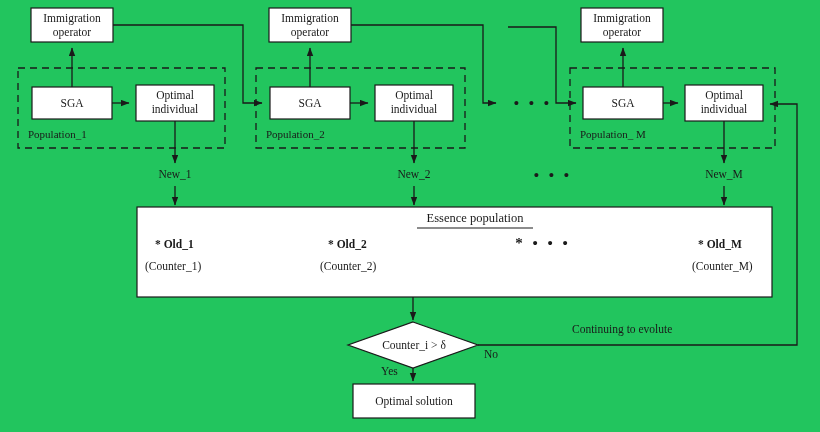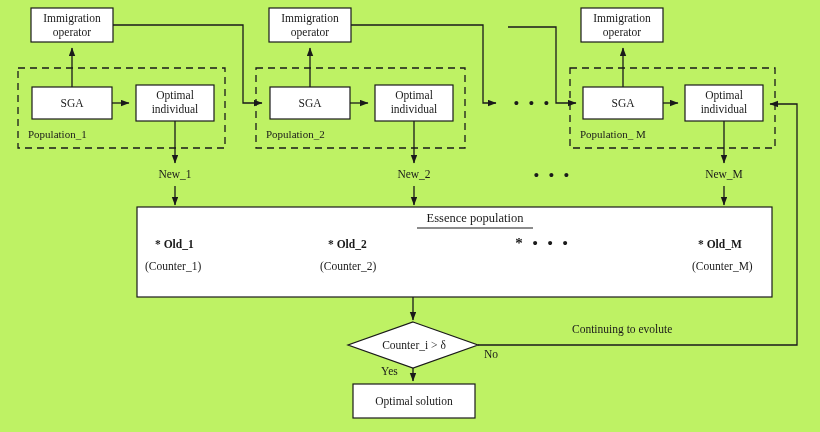--- a/index.html
+++ b/index.html
@@ -4,21 +4,21 @@
 <style>
   html, body {
     margin: 0;
     padding: 0;
     background: #ffffff;
   }
   #canvas {
     position: relative;
     width: 820px;
     height: 432px;
-    background: #bef264;
+    background: #22c55e;
     font-family: "Liberation Serif", "DejaVu Serif", serif;
     overflow: hidden;
   }
   svg.diagram {
     position: absolute;
     left: 0;
     top: 0;
     width: 820px;
     height: 432px;
   }

